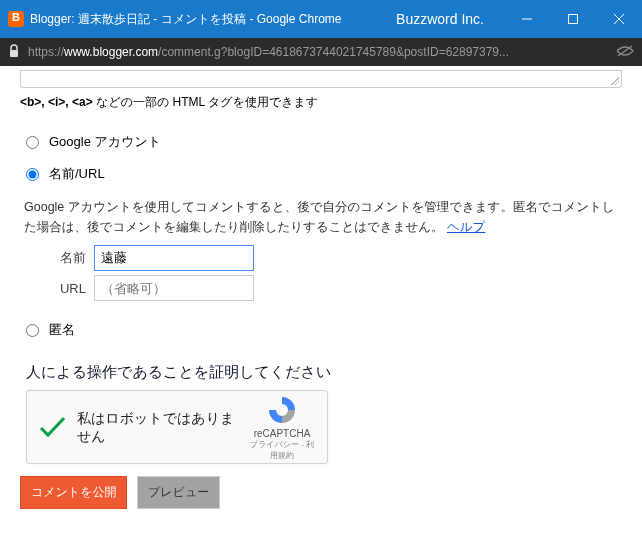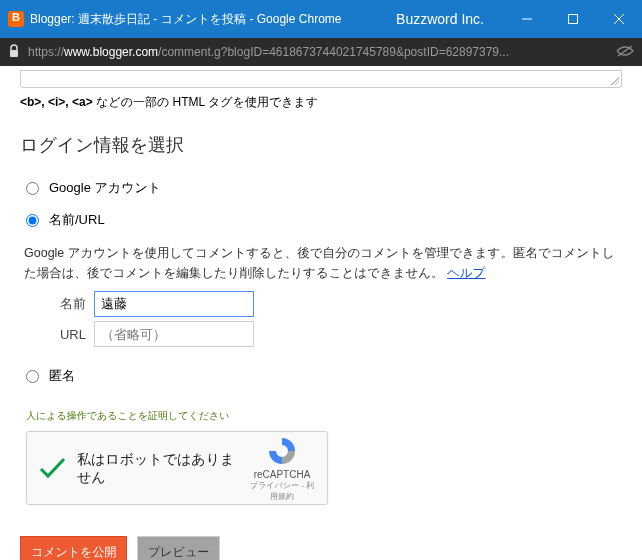--- a/index.html
+++ b/index.html
@@ -23,22 +23,22 @@
 .hint { font-size: 12px; margin-bottom: 22px; }
 .section-title { font-size: 18px; color: #333; margin-bottom: 22px; font-weight: normal; }
 .radio-row { display: flex; align-items: center; margin: 0 0 14px 6px; }
 .radio-row input { margin-right: 10px; }
 .desc { font-size: 12.5px; color: #333; margin: 0 4px 8px 4px; line-height: 1.6; }
 .desc .help { color: #1155cc; }
 .form-row { display: flex; align-items: center; margin: 4px 0 4px 16px; }
 .form-row label { width: 50px; text-align: right; margin-right: 8px; font-size: 13px; color: #444; }
 .form-row input { width: 160px; height: 26px; padding: 2px 6px; border: 1px solid #ccc; font-size: 13px; }
 .form-row input.focused { border: 1px solid #4d90fe; outline: none; }
-.verify-label { font-size: 10px; margin: 24px 0 8px 6px; color: #4d7c0f; }
-.recaptcha { border: 1px solid #d3d3d3; border-radius: 3px; width: 302px; height: 74px; margin: 0 0 31px 6px; display: flex; align-items: center; padding: 0 10px; background: #f9f9f9; box-shadow: 0 0 2px rgba(0,0,0,0.08); }
+.verify-label { font-size: 15px; margin: 24px 0 8px 6px; color: #0f172a; }
+.recaptcha { border: 1px solid #d3d3d3; border-radius: 3px; width: 302px; height: 74px; margin: 0 0 12px 6px; display: flex; align-items: center; padding: 0 10px; background: #f9f9f9; box-shadow: 0 0 2px rgba(0,0,0,0.08); }
 .recaptcha .check { width: 28px; height: 28px; margin-right: 12px; display: flex; align-items: center; justify-content: center; }
 .recaptcha .label { flex: 1; font-size: 14px; color: #222; line-height: 1.3; }
 .recaptcha .brandcol { width: 70px; text-align: center; }
 .recaptcha .brandcol .rlogo { width: 32px; height: 32px; margin: 0 auto 2px auto; }
 .recaptcha .brandcol .rname { font-size: 10px; color: #555; }
 .recaptcha .brandcol .rterms { font-size: 8px; color: #888; }
 .buttons { margin-left: 0px; }
 .btn { display: inline-block; padding: 7px 10px; font-size: 12px; border: 1px solid; margin-right: 6px; cursor: pointer; }
 .btn.primary { background: #ee5b32; border-color: #d94a20; color: #fff; }
 .btn.secondary { background: #a3a3a3; border-color: #ccc; color: #333; }
@@ -80,21 +80,20 @@
   <span class="eye"><svg width="18" height="14">
         <path d="M1 7 Q9 -1 17 7 Q9 15 1 7" fill="none" stroke="#888" stroke-width="1.5"></path>
         <line x1="2" y1="12" x2="16" y2="2" stroke="#888" stroke-width="1.5"></line>
       </svg></span>
 </div>
 
 <div class="content">
   <div class="textarea-stub"></div>
   <div class="hint"><b>&lt;b&gt;, &lt;i&gt;, &lt;a&gt; </b><span>などの一部の HTML タグを使用できます</span></div>
 
-  <h2 class="section-title">ログイン情報を選択</h2>
 
   <div class="radio-row">
     <input type="radio" name="id" style="">
     <span>Google アカウント</span>
   </div>
 
   <div class="radio-row">
     <input type="radio" name="id" checked="" style="">
     <span>名前/URL</span>
   </div>

